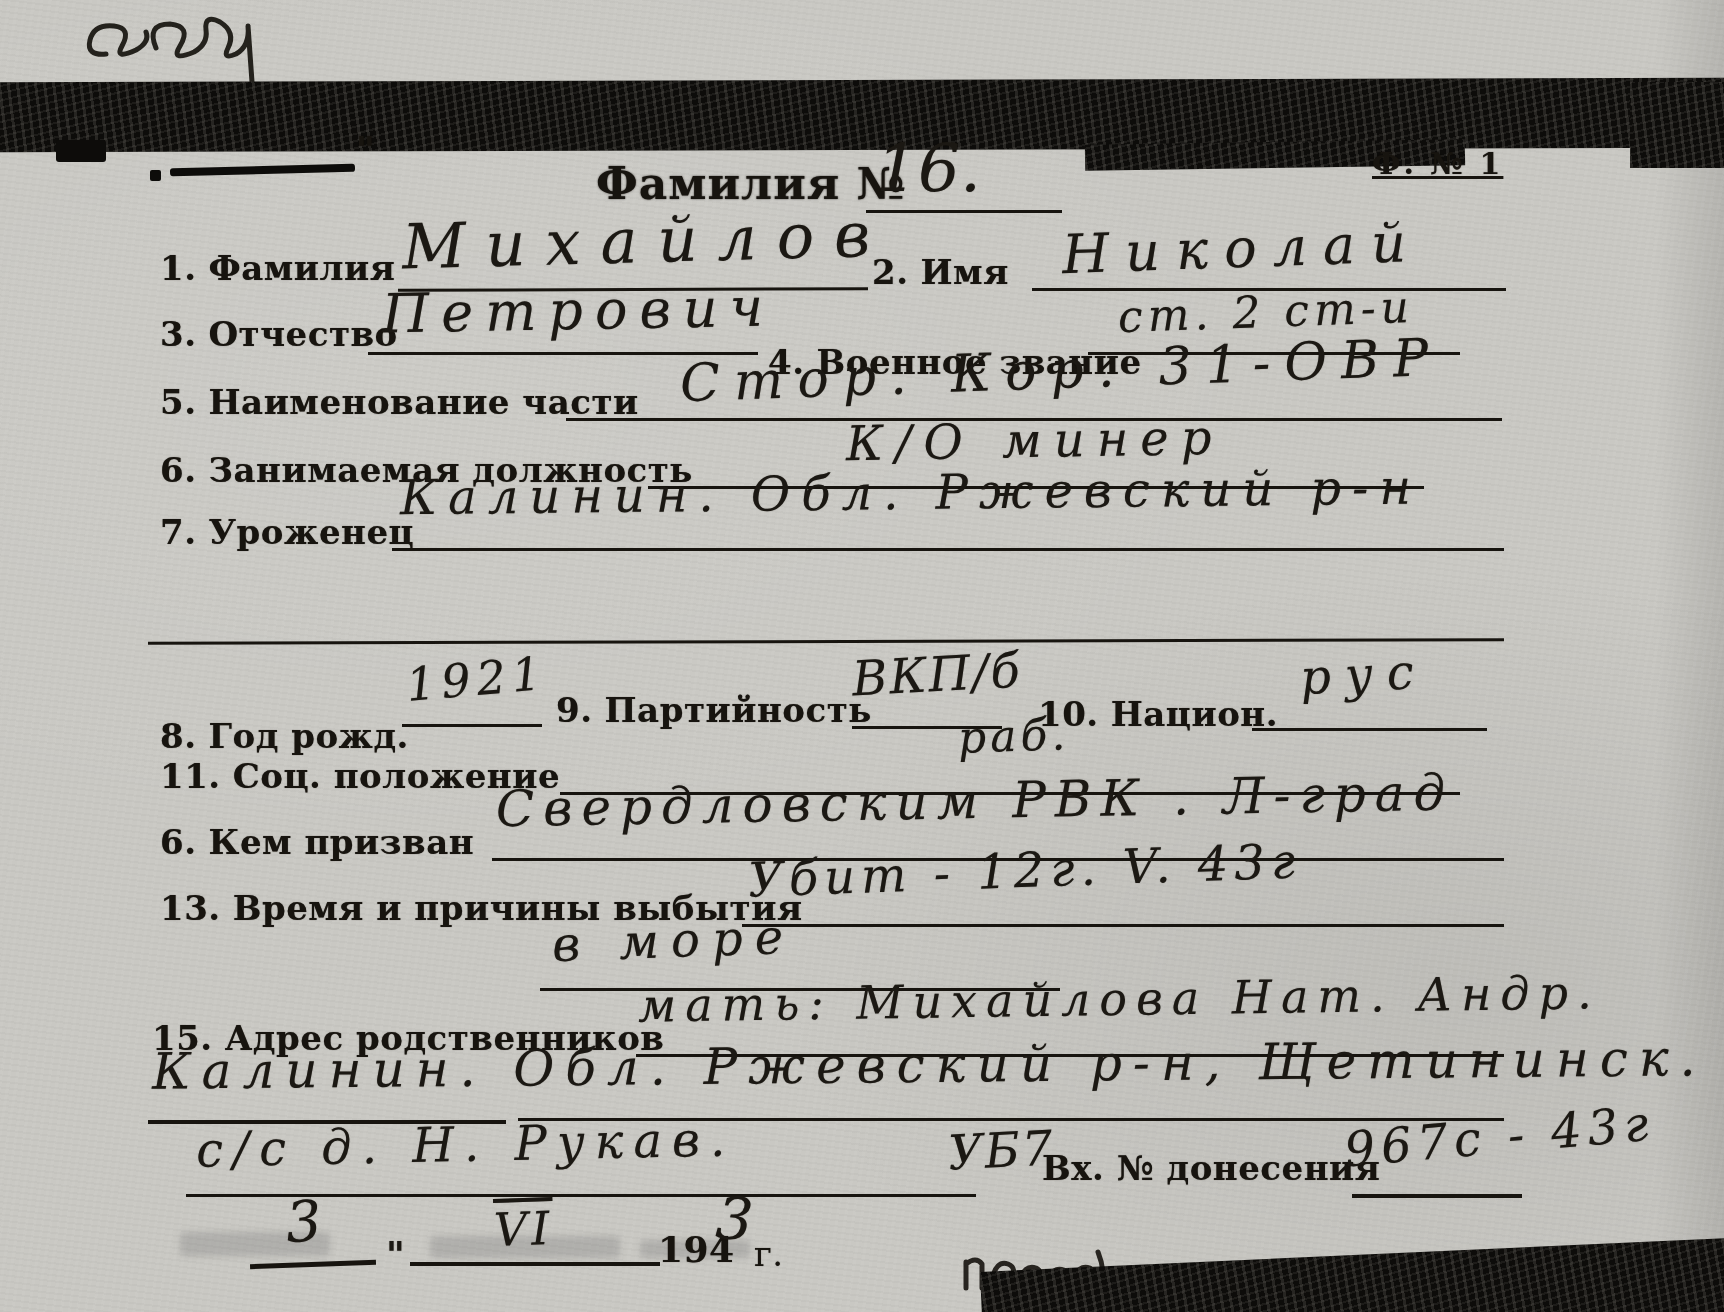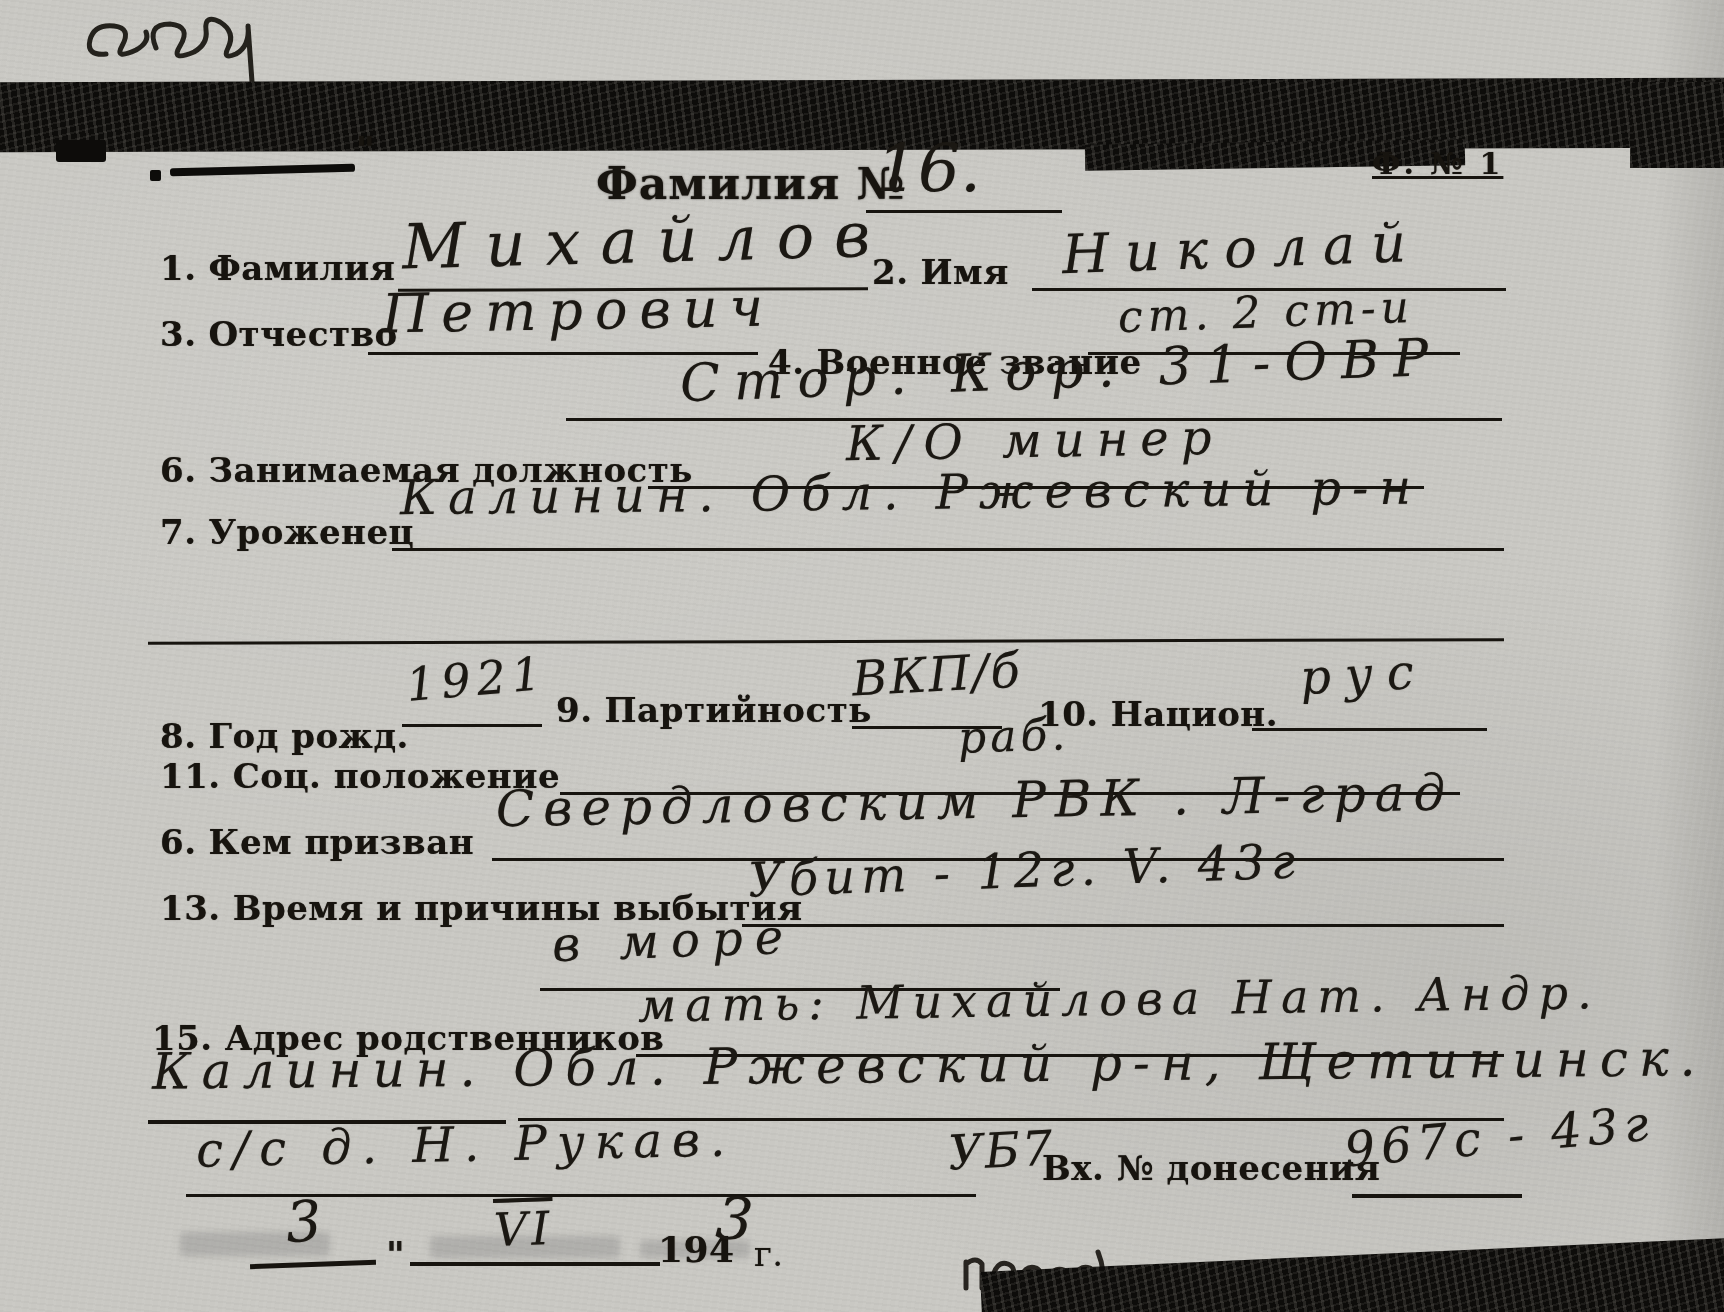--- a/index.html
+++ b/index.html
@@ -85,20 +85,23 @@
   </div>
   <div class="rule" style="left:368px;top:352px;width:390px;"></div>
   <div class="hw" style="left:382px;top:284px;font-size:54px;letter-spacing:12px;transform:rotate(-1deg);">Петрович</div>
 
   <div class="lbl" style="left:768px;top:318px;margin-top:24px;">
     <span class="num">4.</span><span>Военное звание</span>
   </div>
   <div class="rule" style="left:1088px;top:352px;width:372px;"></div>
   <div class="hw" style="left:1118px;top:290px;font-size:44px;letter-spacing:5px;transform:rotate(-2deg);">ст. 2 ст-и</div>
 
+  <div class="lbl" style="left:160px;top:382px;">
+    <span class="num">5.</span><span>Наименование части</span>
+  </div>
   <div class="rule" style="left:566px;top:418px;width:936px;"></div>
   <div class="hw" style="left:680px;top:344px;font-size:52px;letter-spacing:14px;transform:rotate(-2deg);">Стор. Кор. 31-ОВР</div>
 
   <div class="lbl" style="left:160px;top:450px;">
     <span class="num">6.</span><span>Занимаемая должность</span>
   </div>
   <div class="rule" style="left:648px;top:486px;width:776px;"></div>
   <div class="hw" style="left:846px;top:416px;font-size:48px;letter-spacing:12px;transform:rotate(-1deg);">К/О минер</div>
 
   <div class="lbl" style="left:160px;top:512px;">

